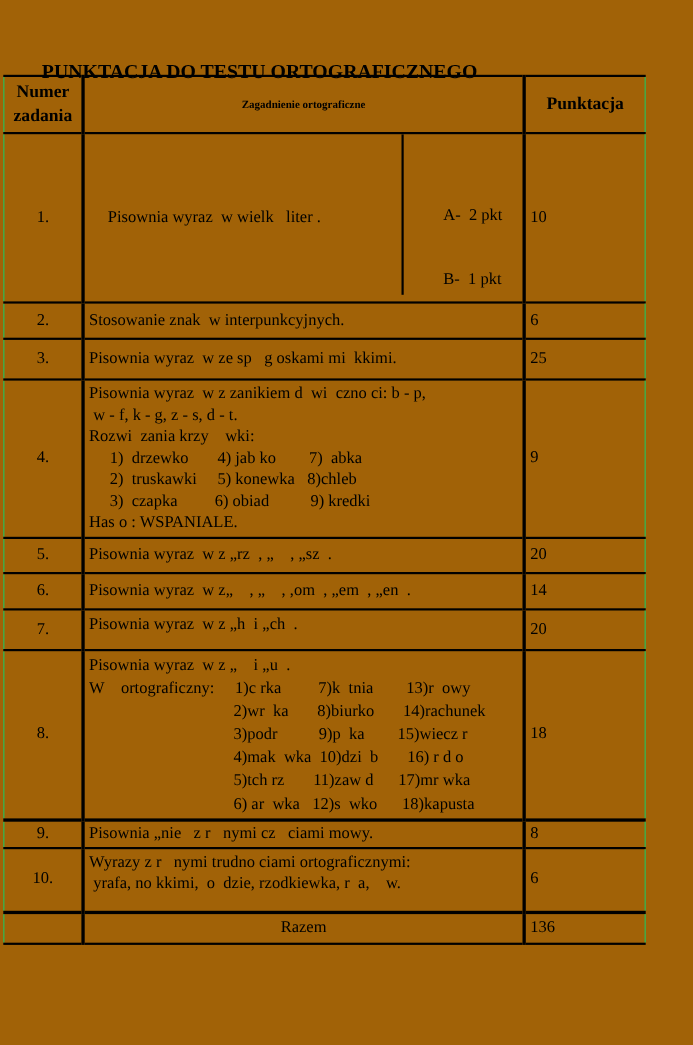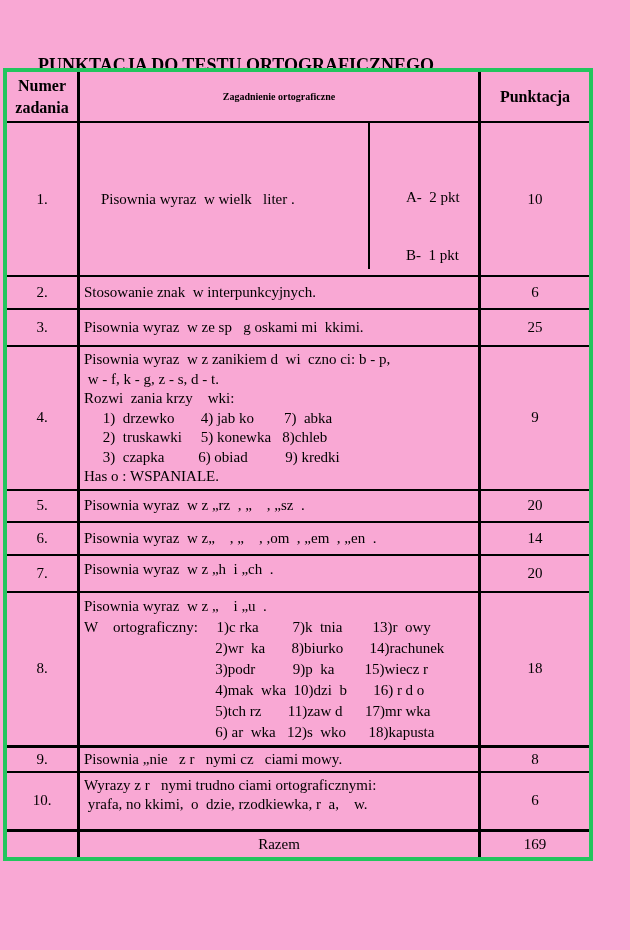--- a/index.html
+++ b/index.html
@@ -1,20 +1,20 @@
 <!DOCTYPE html>
 <html><head>
 <meta charset="utf-8">
 <style>
   html, body { margin: 0; padding: 0; background: #ffffff; }
   .page {
     position: relative;
     width: 630px;
     height: 950px;
-    background: #f9a8d4;
+    background: #a16207;
     color: #000000;
     font-family: "Liberation Serif", "DejaVu Serif", serif;
     overflow: hidden;
   }
   .title {
     position: absolute;
     top: 5px;
     left: 0;
     width: 472px;
     text-align: center;
@@ -23,33 +23,33 @@
     line-height: 24px;
     white-space: pre;
   }
   table.score {
     position: absolute;
     top: 68px;
     left: 3px;
     width: 566px;
     border-collapse: collapse;
     table-layout: fixed;
-    border: 4px solid #22c55e;
+    border: 1px solid #22c55e;
     font-size: 15px;
   }
   td, th {
     border-top: 2px solid #000;
     border-bottom: 2px solid #000;
     padding: 2px 4px;
     overflow: hidden;
     vertical-align: middle;
   }
   .c1 { width: 62px;  border-right: 3px solid #000; text-align: center; }
   .c2 { width: 390px; border-right: 3px solid #000; text-align: left; }
-  .c3 { width: 100px; text-align: center; }
+  .c3 { width: 100px; text-align: left; }
   th.c1 { font-weight: bold; font-size: 16px; white-space: pre-line; line-height: 22px; }
   th.c2 { font-weight: bold; font-size: 10px; text-align: center; }
   th.c3 { font-weight: bold; font-size: 16px; text-align: center; font-family: Liberation Serif, serif; }
   .txt   { white-space: pre; line-height: 19px; }
   .multi { white-space: pre; line-height: 19.5px; vertical-align: top; padding-top: 3px; }
   .multi8 { line-height: 21px; }
   tr.thick-top td { border-top: 3px solid #000; }
   
   td.nopad { padding: 0; }
   .r1wrap { display: flex; height: 152px; align-items: stretch; }
@@ -180,18 +180,18 @@
     <tr style="height:59px">
       <td class="c1">10.</td>
       <td class="c2 multi">Wyrazy z r   nymi trudno ciami ortograficznymi:
  yrafa, no kkimi,  o  dzie, rzodkiewka, r  a,    w.</td>
       <td class="c3 pts">6</td>
     </tr>
 
     <tr style="height:28px" class="thick-top">
       <td class="c1"></td>
       <td class="c2 total-label">Razem</td>
-      <td class="c3 pts">169</td>
+      <td class="c3 pts">136</td>
     </tr>
   </tbody>
     </table>
 
 </div>
 
 </body></html>

